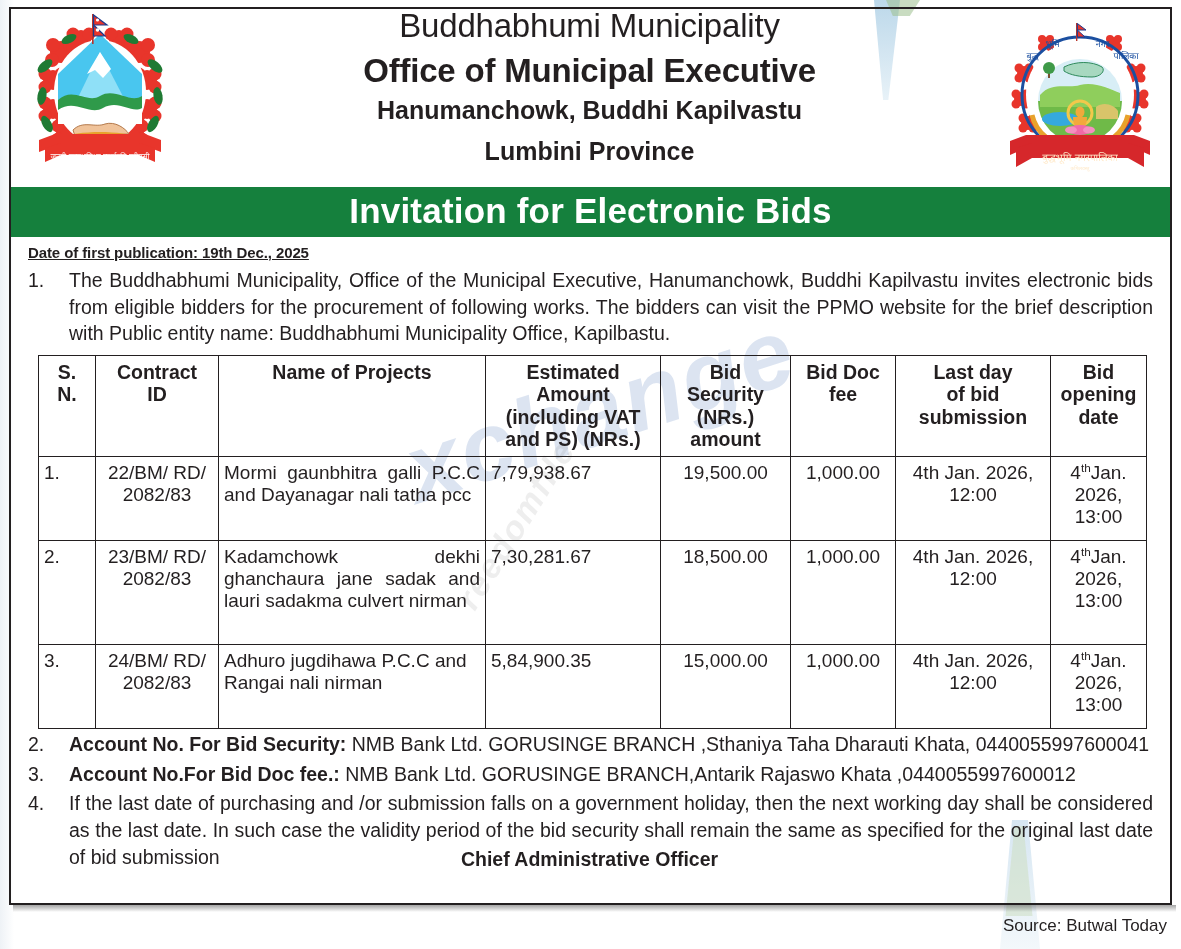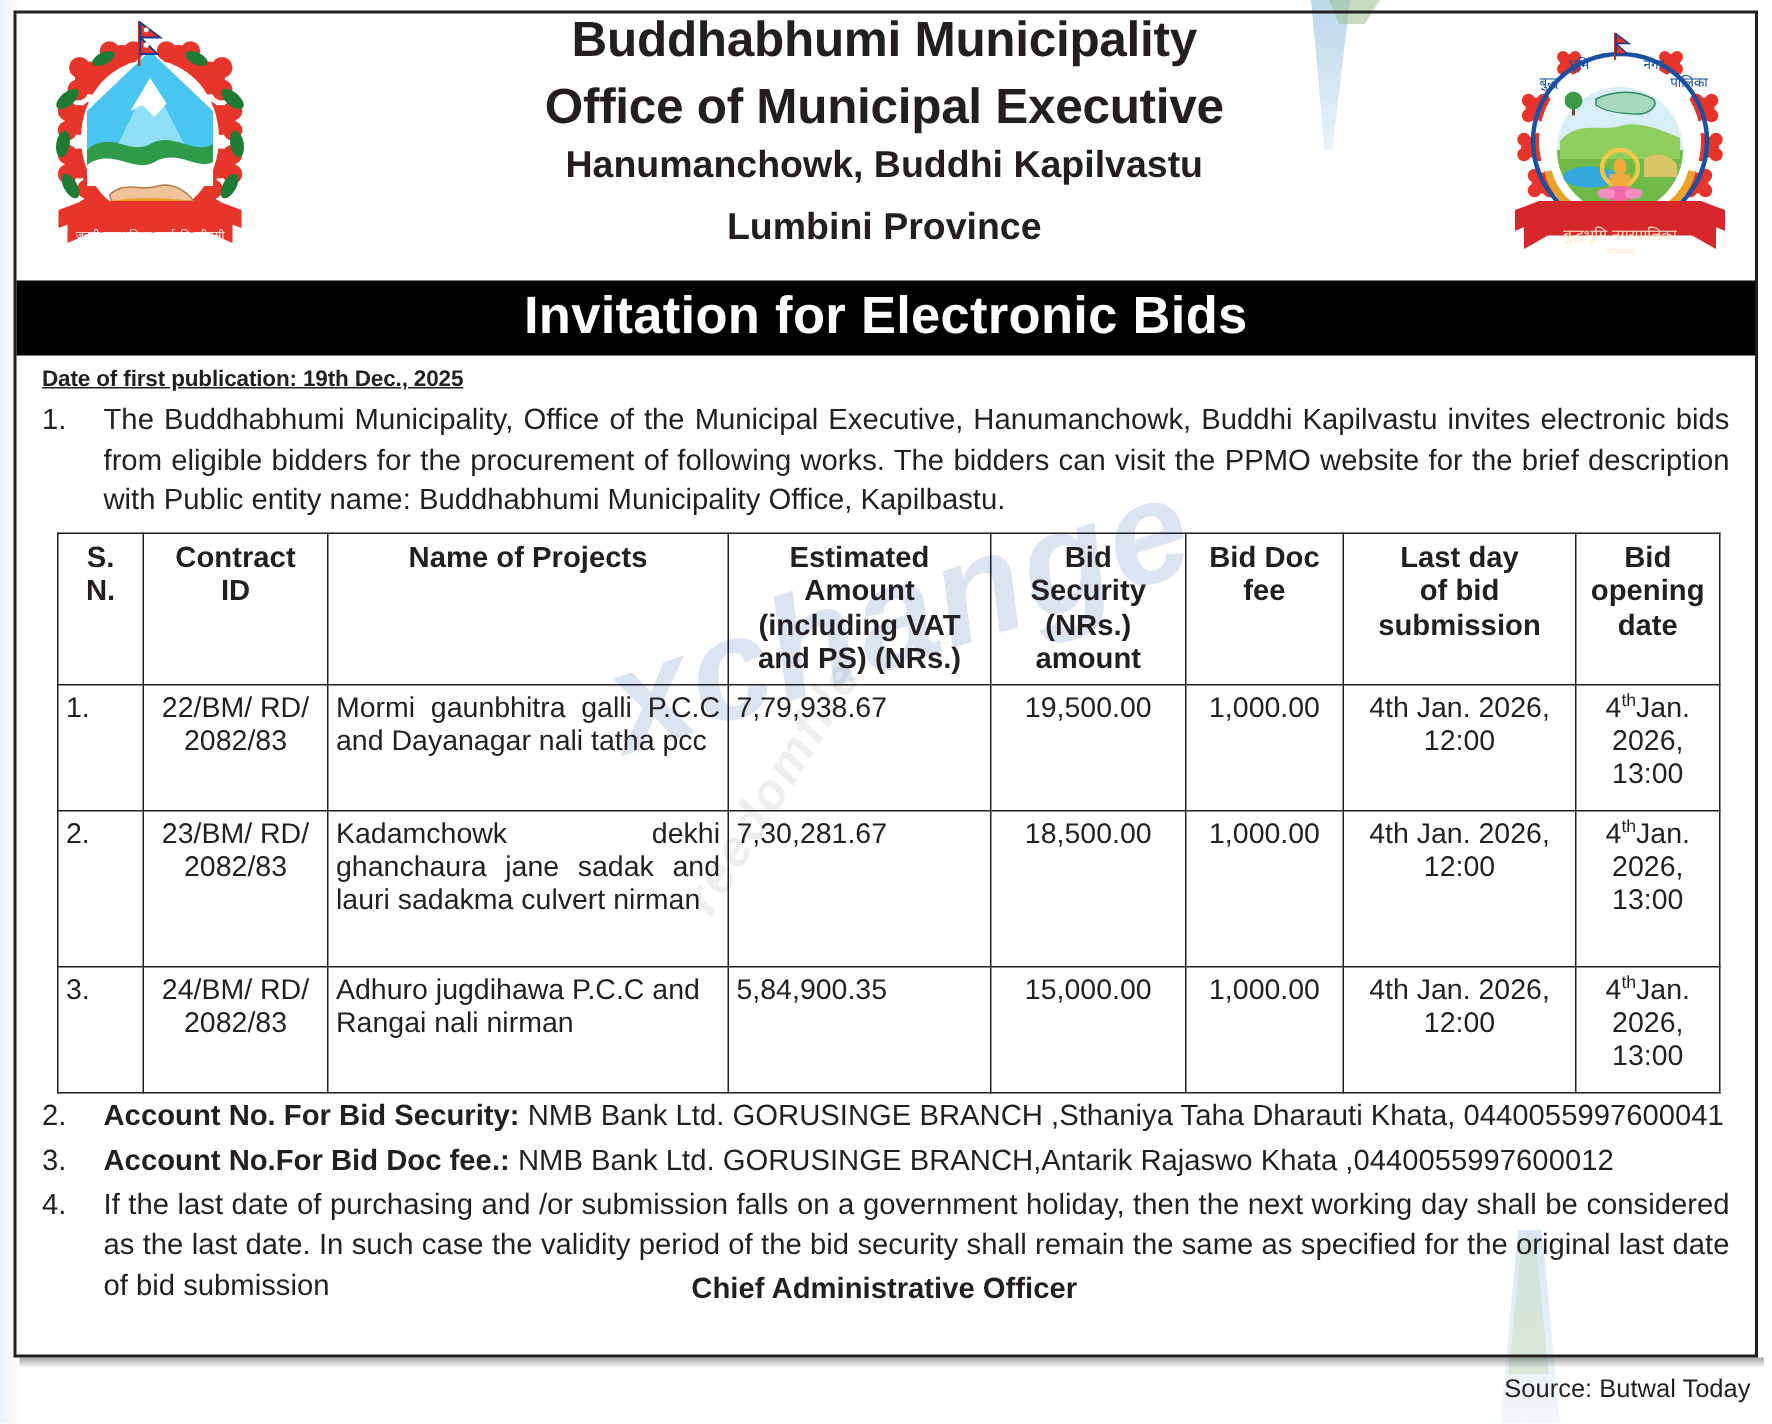--- a/index.html
+++ b/index.html
@@ -48,28 +48,28 @@
     display:flex;align-items:center;justify-content:space-between;
     padding:0 14px;
     box-sizing:border-box;
   }
   .crest{flex:0 0 auto;}
   .titles{
     flex:1 1 auto;text-align:center;
     line-height:1.02;
     padding-bottom:6px;
   }
-  .t1{font-size:33px;font-weight:bold;letter-spacing:-.2px;margin:0 0 11px 0;}
+  .t1{font-size:33px;font-weight:normal;letter-spacing:-.2px;margin:0 0 11px 0;}
   .t2{font-size:33px;font-weight:bold;letter-spacing:-.2px;margin:0 0 10px 0;}
   .t3{font-size:25px;font-weight:bold;margin:0 0 7px 0;}
   .t4{font-size:25px;font-weight:bold;margin:16px;}
 
   
   .banner{
-    background:#000000;
+    background:#15803d;
     color:#ffffff;
     text-align:center;
     font-size:35px;font-weight:bold;
     letter-spacing:.2px;
     padding:6px 0 9px 0;
     line-height:1;
     position:relative;z-index:4;
   }
 
   

